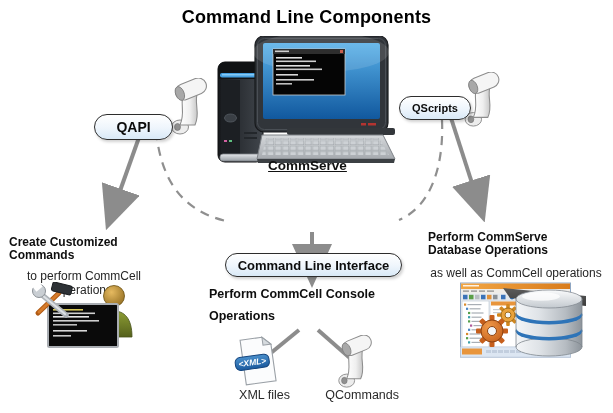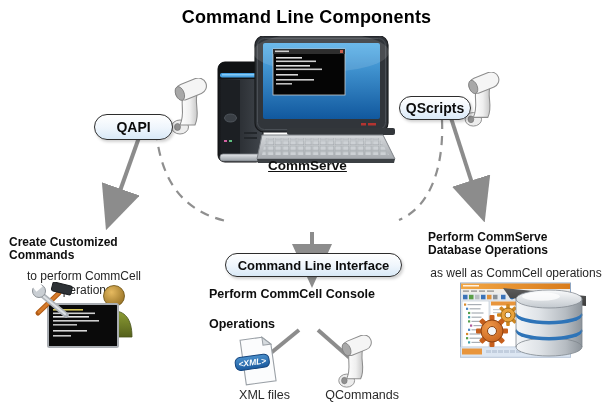--- a/index.html
+++ b/index.html
@@ -6,28 +6,28 @@
   .stage{position:relative;width:613px;height:413px;background:#ffffff;overflow:hidden;
          font-family:"Liberation Sans",sans-serif;color:#111;}
   .abs{position:absolute;text-decoration:underline;}
   .title{position:absolute;top:7px;left:0;width:613px;text-align:center;
          font-size:18px;font-weight:bold;color:#000000;letter-spacing:.2px;}
   .pill{position:absolute;display:flex;align-items:center;justify-content:center;
         border:1.6px solid #2d2d2d;border-radius:14px;
         background:linear-gradient(180deg,#ffffff 0%,#eef5fc 55%,#d9e9f7 100%);
         font-weight:bold;color:#0c0c0c;box-shadow:1.5px 2px 3px rgba(0,0,0,.18);z-index:3;}
   .pill-qapi{left:94px;top:114px;width:77px;height:24px;font-size:14px;}
-  .pill-qscripts{left:399px;top:96px;width:70px;height:22px;font-size:14px;}
+  .pill-qscripts{left:399px;top:96px;width:70px;height:22px;font-size:11px;}
   .pill-cli{left:225px;top:209px;width:175px;height:22px;font-size:13px;margin-top:44px;}
   .heading{position:absolute;text-align:left;font-weight:bold;color:#0e0e0e;
            font-size:12px;line-height:13px;z-index:2;}
   .heading span{display:block;}
   .heading-left{left:9px;top:236px;width:150px;}
   .heading-center{left:209px;top:287px;width:205px;font-size:12.5px;line-height:14px;}
-  .heading-center .gap{margin-top:16px;}
+  .heading-center .gap{margin-top:8px;}
   .heading-right{left:428px;top:231px;width:175px;}
   .note{position:absolute;text-align:center;font-size:12px;color:#262626;z-index:2;}
   .note-left{left:0px;top:269px;width:168px;}
   .note-right{left:420px;top:266px;width:192px;}
   .caption{position:absolute;text-align:right;font-size:12.5px;color:#2a2a2a;z-index:2;}
   .caption-xml{left:220px;top:388px;width:70px;}
   .caption-qcommands{left:317px;top:388px;width:82px;}
   svg{display:block;}
   .icon{position:absolute;z-index:2;}
   .lines{position:absolute;left:0;top:0;z-index:1;}

